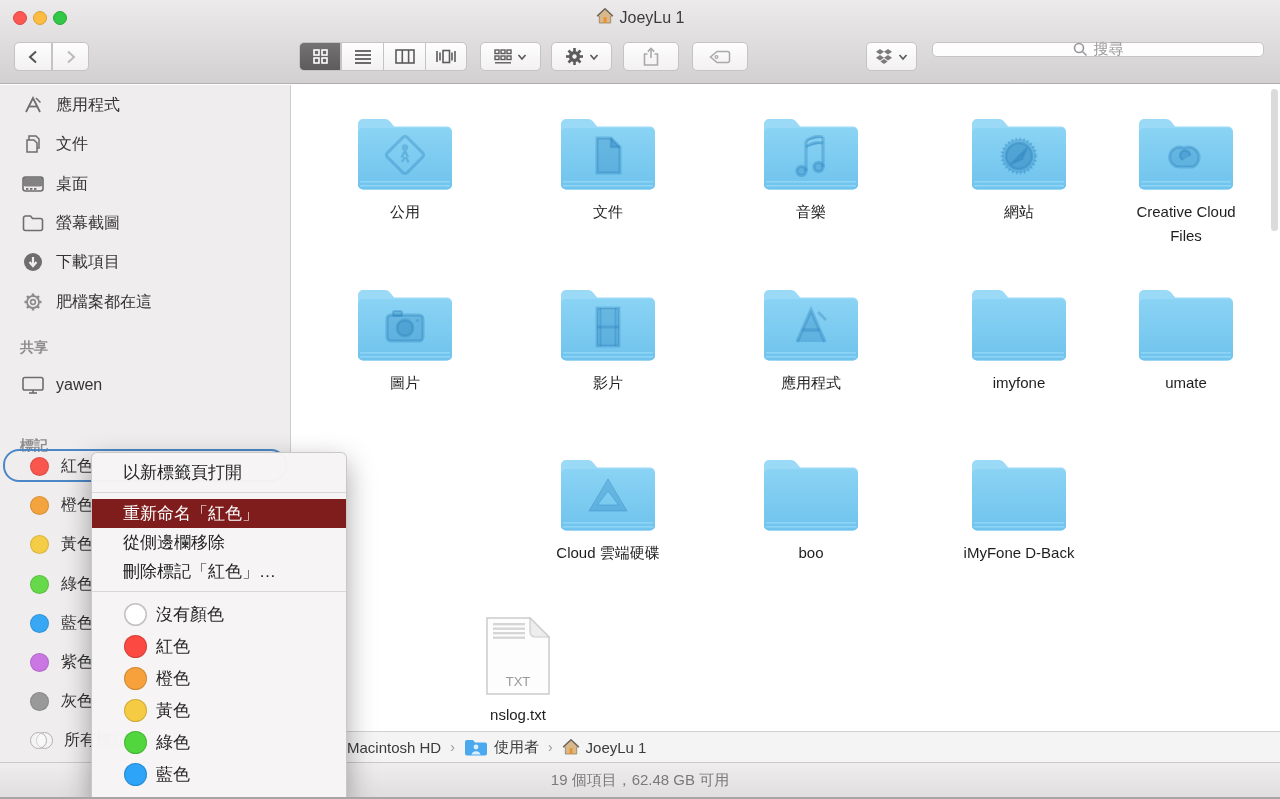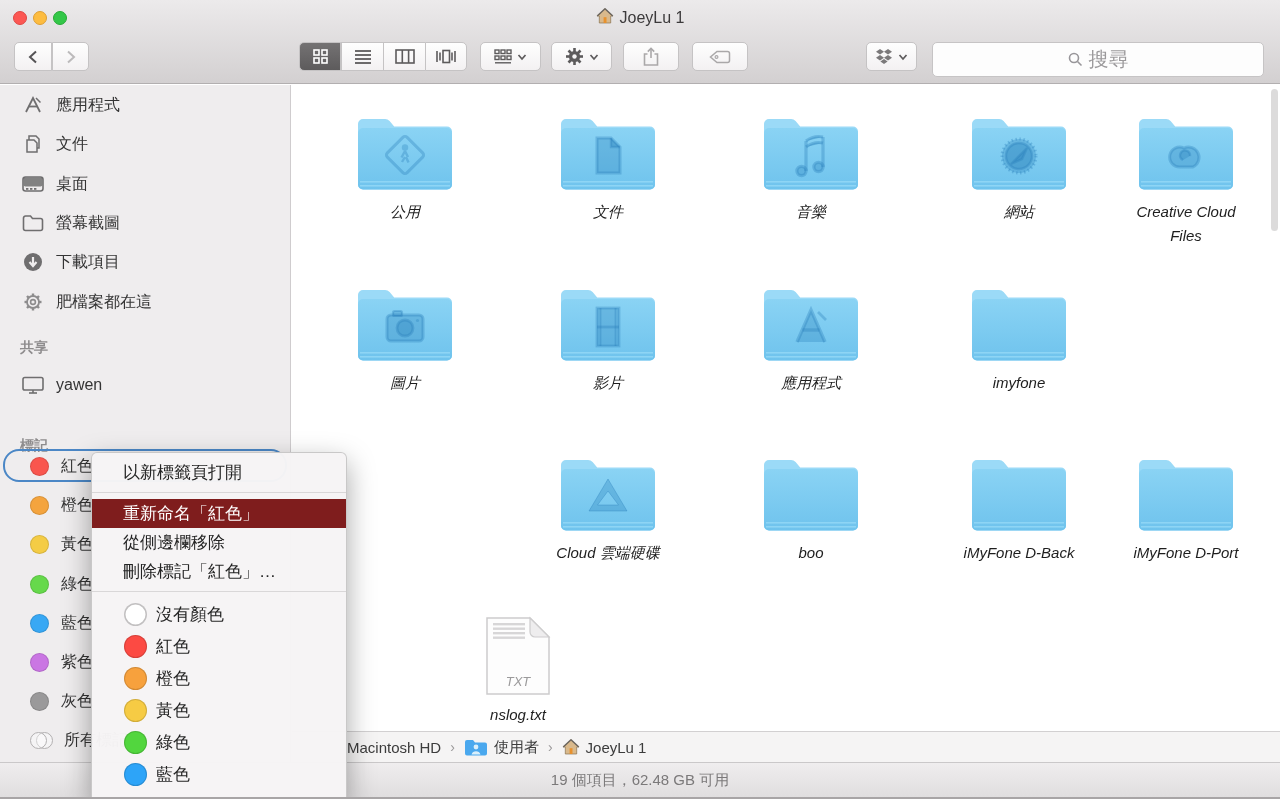--- a/index.html
+++ b/index.html
@@ -21,24 +21,24 @@
 
   .tb-btn { position:absolute; top:42px; height:29px; background:linear-gradient(#fefefe,#f3f1f2);
             border:1px solid #c5c3c4; border-radius:5px; display:flex; align-items:center;
             justify-content:center; gap:5px; }
   .grp { border-radius:0; border-right:none; }
   .grp-l { border-radius:5px 0 0 5px; }
   .grp-r { border-radius:0 5px 5px 0; border-right:1px solid #c5c3c4; }
   .seg-sel { background:linear-gradient(#747273,#5d5b5c); }
   .chev-dn { width:10px; height:10px; }
 
-  .searchfield { position:absolute; left:932px; top:42px; width:332px; height:35px;
+  .searchfield { position:absolute; left:932px; top:42px; width:332px; height:15px;
                  background:#fdfdfd; border:1px solid #c6c4c5; border-radius:5px;
                  display:flex; align-items:center; justify-content:center; gap:6px;
-                 color:#9b999b; font-size:20px; }
+                 color:#9b999b; font-size:15px; }
 
   
   .sidebar { position:absolute; left:0; top:85px; width:291px; height:677px;
              background:#efedee; border-right:1px solid #cfccce; }
   .sb-row { position:absolute; left:0; width:100%; height:30px; display:flex;
             align-items:center; padding-left:22px; gap:12px; }
   .sb-row.tagrow { padding-left:30px; }
   .sb-ic { width:22px; height:22px; flex:0 0 22px; display:flex; align-items:center; justify-content:center; }
   .sb-label { font-size:16px; color:#343434; white-space:nowrap; }
   .sb-header { position:absolute; left:20px; font-size:14px; font-weight:bold; color:#8e8c8d; }
@@ -47,21 +47,21 @@
   .dot-all i { position:absolute; top:1px; width:17px; height:17px; border-radius:50%;
                border:1.5px solid #b2b0b1; background:rgba(255,255,255,0.4); }
   .dot-all i.b { left:6px; } .dot-all i.a { left:0; }
   .focus-ring { position:absolute; left:3px; right:3px; top:-2px; height:33px;
                 border:2px solid #4b87c6; border-radius:16px; pointer-events:none; }
 
   
   .content { position:absolute; left:292px; top:85px; width:988px; height:646px;
              background:#fff; overflow:hidden; }
   .file { position:absolute; width:170px; display:flex; flex-direction:column;
-          align-items:center; gap:7px;font-style:italic; }
+          align-items:center; gap:7px; }
   .flabel { font-size:15px; color:#1e1e1e; text-align:center; line-height:1.6; }
   .flabel.narrow { max-width:122px; }
   .glyph { fill:rgba(38,125,185,0.30); stroke:rgba(38,125,185,0.33); }
   .scroll-thumb { position:absolute; right:2px; top:4px; width:7px; height:142px;
                   border-radius:4px; background:#c9c7c8; opacity:.65; }
 
   
   .pathbar { position:absolute; left:292px; top:731px; width:988px; height:31px;
              background:#f5f4f4; border-top:1px solid #d2d0d1; display:flex;
              align-items:center; padding-left:55px; gap:9px; font-size:15px; color:#3c3c3c; }
@@ -480,20 +480,26 @@
       <div class="flabel">應用程式</div>
     </div>
 
     <div class="file" style="left:642px;top:197px">
       <svg width="104" height="82" viewBox="0 0 104 82">
           <use href="#sym-folder"></use>
         </svg>
       <div class="flabel">imyfone</div>
     </div>
 
+    <div class="file" style="left:809px;top:197px">
+      <svg width="104" height="82" viewBox="0 0 104 82">
+          <use href="#sym-folder"></use>
+        </svg>
+      <div class="flabel">umate</div>
+    </div>
 
     <div class="file" style="left:231px;top:367px">
       <svg width="104" height="82" viewBox="0 0 104 82">
           <use href="#sym-folder"></use>
         <path class="glyph" fill-rule="evenodd" stroke="none" d="M52 27 L71 59 L33 59 Z  M52 39 L62.5 53 L41.5 53 Z"></path>
         </svg>
       <div class="flabel">Cloud 雲端硬碟</div>
     </div>
 
     <div class="file" style="left:434px;top:367px">
@@ -503,26 +509,20 @@
       <div class="flabel">boo</div>
     </div>
 
     <div class="file" style="left:642px;top:367px">
       <svg width="104" height="82" viewBox="0 0 104 82">
           <use href="#sym-folder"></use>
         </svg>
       <div class="flabel">iMyFone D-Back</div>
     </div>
 
-    <div class="file" style="left:809px;top:367px">
-      <svg width="104" height="82" viewBox="0 0 104 82">
-          <use href="#sym-folder"></use>
-        </svg>
-      <div class="flabel">iMyFone D-Port</div>
-    </div>
 
     <div class="file" style="left:141px;top:531px;width:170px">
       <svg width="66" height="80" viewBox="0 0 66 80">
         <path d="M2 2 h43 l19 19 v57 h-62 z" fill="#fdfdfd" stroke="#cdcccd" stroke-width="1.5"></path>
         <path d="M45 2 l19 19 h-14 a5 5 0 0 1 -5 -5 z" fill="#eeedee" stroke="#cdcccd" stroke-width="1.2"></path>
         <g fill="#d7d6d7">
             <rect x="8" y="7" width="32" height="2.4"></rect>
             <rect x="8" y="11.5" width="32" height="2.4"></rect>
           <rect x="8" y="16" width="32" height="2.4"></rect>
             <rect x="8" y="20.5" width="32" height="2.4"></rect>

